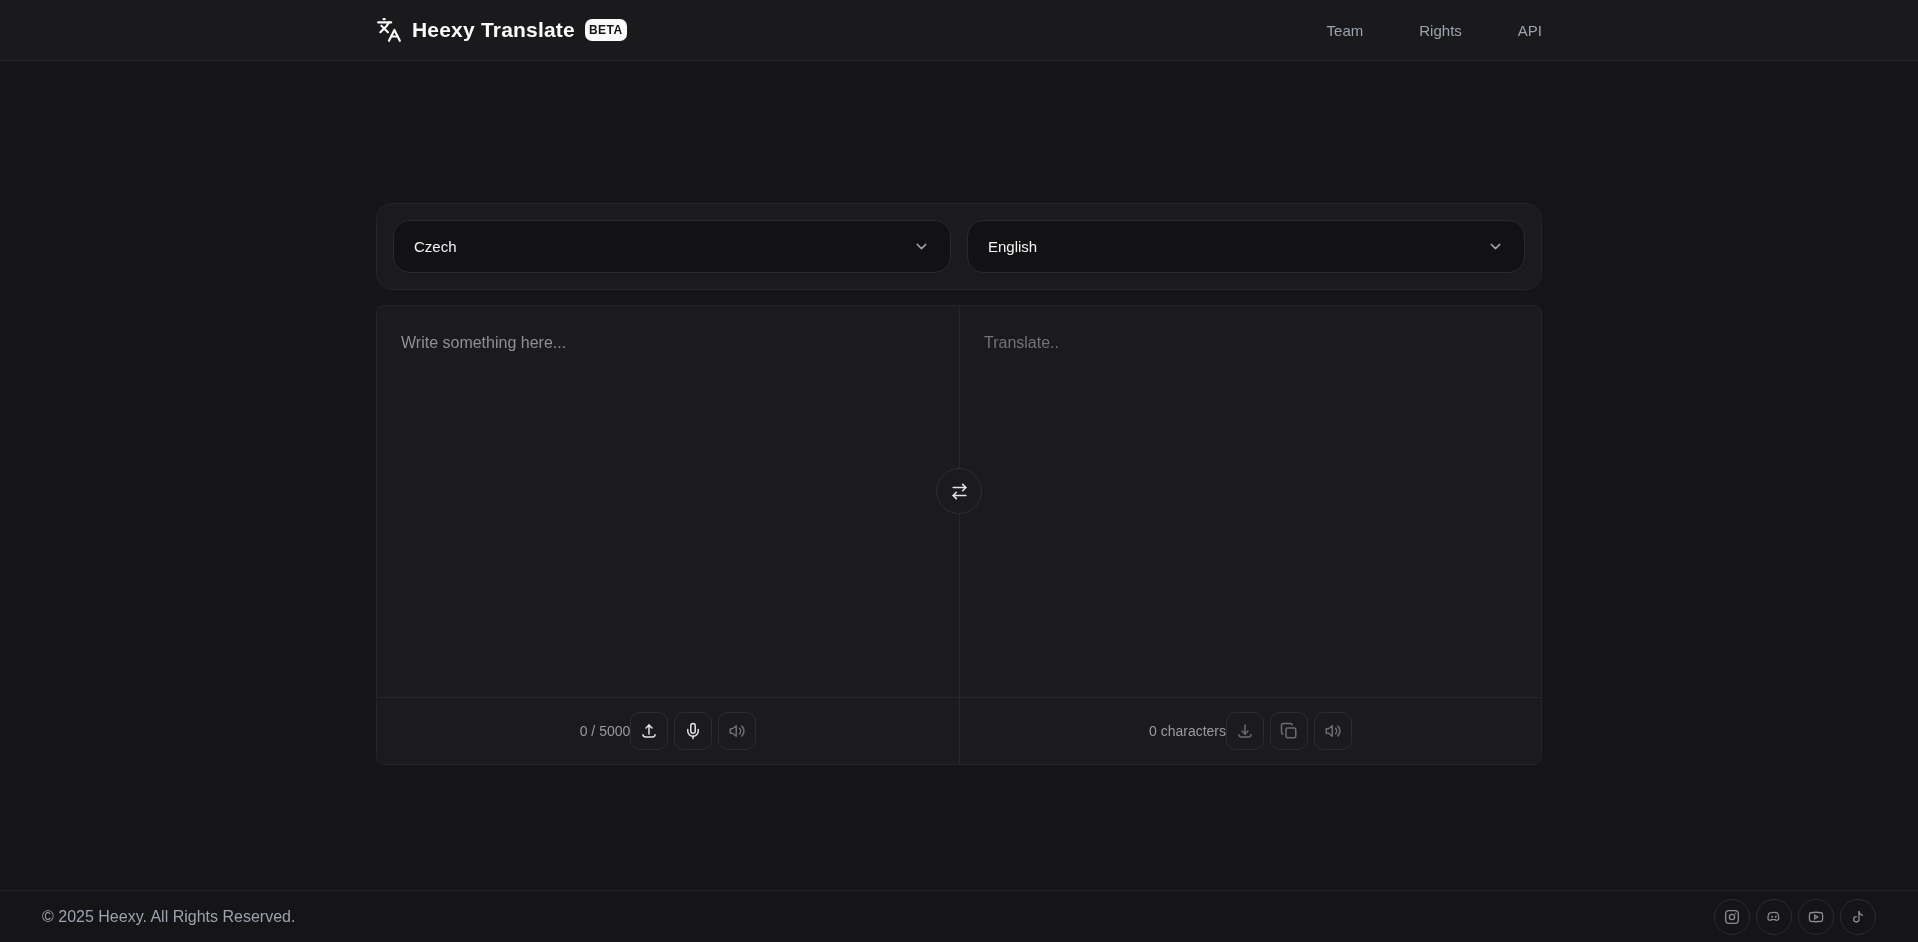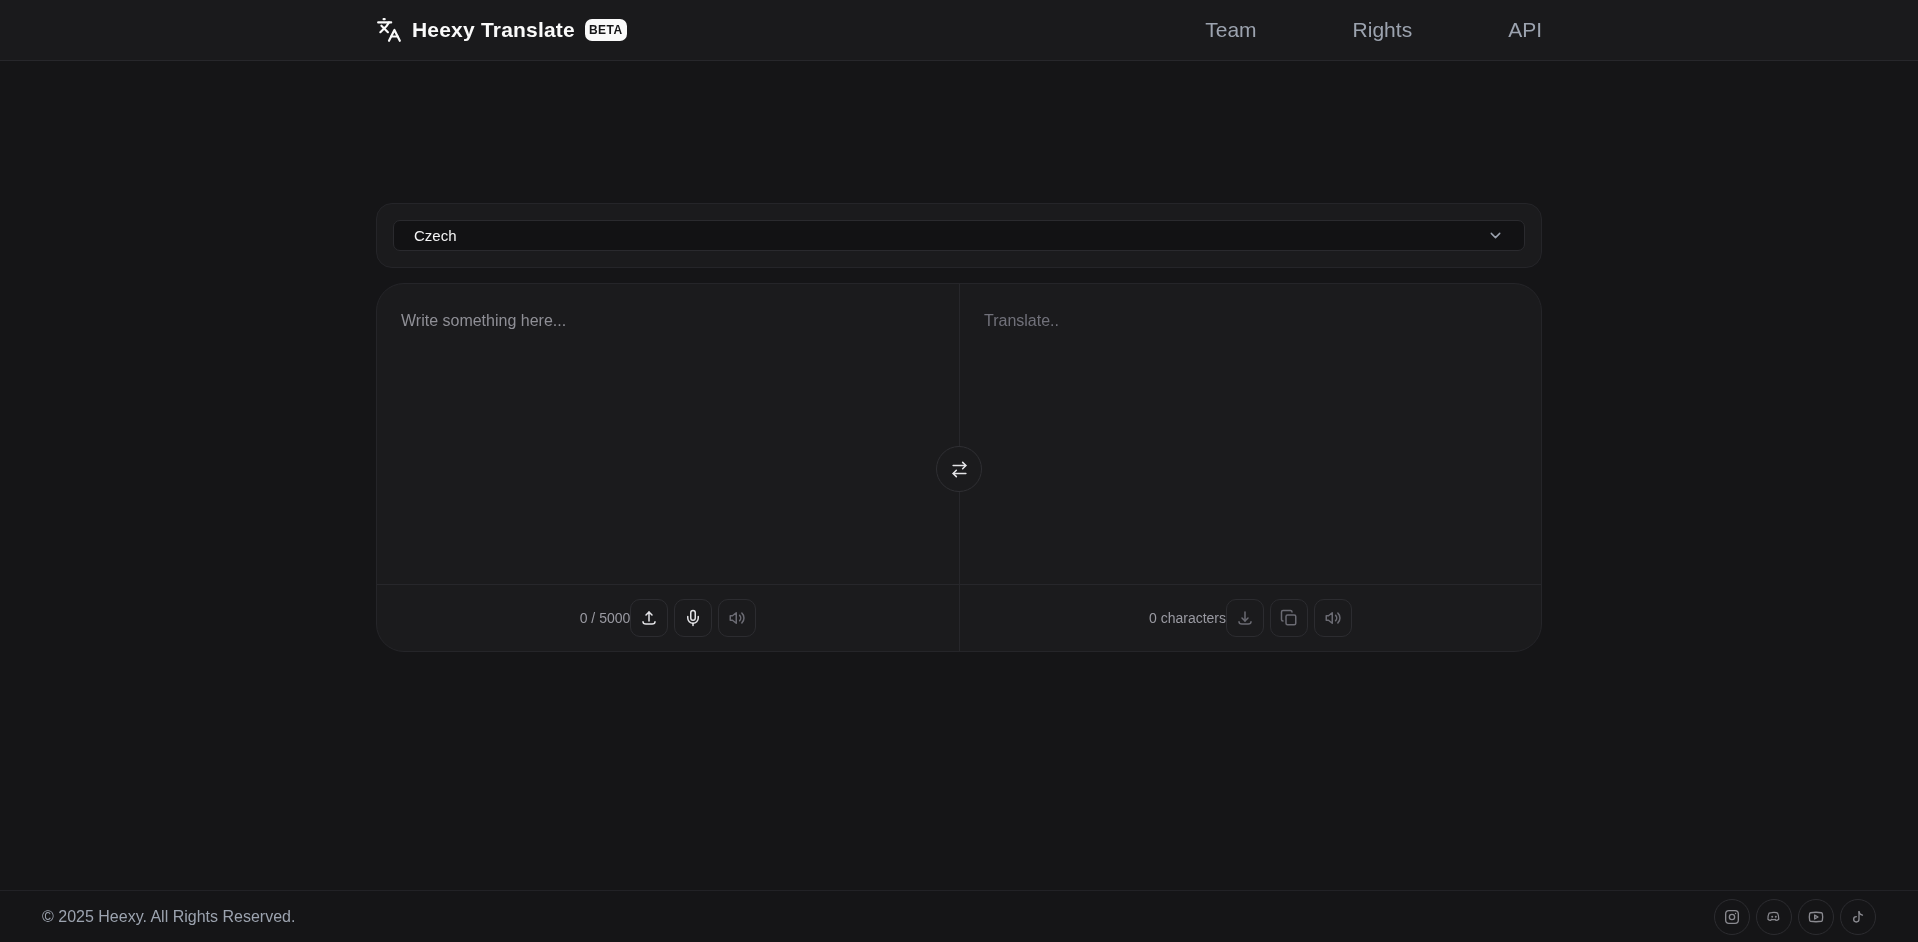--- a/index.html
+++ b/index.html
@@ -32,57 +32,57 @@
   .brand { display: flex; align-items: center; gap: 10px; cursor: pointer; }
   .brand-icon { width: 26px; height: 26px; color: #fafafa; display: flex; }
   .brand-name { font-size: 21px; font-weight: 700; color: #fafafa; letter-spacing: 0.2px; }
   .beta-badge {
     background: #fafafa; color: #161618;
     font-size: 12px; font-weight: 700;
     padding: 4px 4px; border-radius: 7px; letter-spacing: 0.5px;
   }
   .nav { display: flex; align-items: center; gap: 56px; }
   .nav a {
-    color: #9ca3af; font-size: 21px; text-decoration: none; cursor: pointer; margin-left: 40px;
+    color: #9ca3af; font-size: 15px; text-decoration: none; cursor: pointer;
   }
 
   
   .main { flex: 1 1 auto; }
   .container { width: 1166px; margin: 0 auto; }
 
   .lang-card {
     margin-top: 142px;
     background: #1b1b1d;
     border: 1px solid #252529;
     border-radius: 16px;
     padding: 16px;
     display: flex;
     gap: 16px;
   }
   .lang-select {
     flex: 1;
-    height: 31px;
+    height: 53px;
     background: #121214;
     border: 1px solid #2a2a2e;
-    border-radius: 7px;
+    border-radius: 16px;
     display: flex;
     align-items: center;
     justify-content: space-between;
     padding: 0 20px;
     cursor: pointer;
   }
   .lang-select .lang-label { font-size: 15px; color: #f4f4f5; }
   .chevron { width: 17px; height: 17px; color: #9ca3af; display: flex; }
 
   .panel-card {
     margin-top: 15px;
     background: #1b1b1d;
     border: 1px solid #252529;
-    border-radius: 28px;
-    height: 369px;
+    border-radius: 8px;
+    height: 460px;
     display: grid;
     grid-template-columns: 1fr 1fr;
     position: relative;
     overflow: hidden;
   }
   .pane { display: flex; flex-direction: column; }
   .pane.right { border-left: 1px solid #27272b; }
   .pane textarea {
     flex: 1;
     background: transparent;
@@ -192,20 +192,28 @@
 
     <div class="lang-card">
       <div class="lang-select">
         <span class="lang-label">Czech</span>
         <span class="chevron">
           <svg viewBox="0 0 24 24" fill="none" stroke="currentColor" stroke-width="2" stroke-linecap="round" stroke-linejoin="round">
               <path d="m6 9 6 6 6-6"></path>
             </svg>
         </span>
       </div>
+      <div class="lang-select">
+        <span class="lang-label">English</span>
+        <span class="chevron">
+          <svg viewBox="0 0 24 24" fill="none" stroke="currentColor" stroke-width="2" stroke-linecap="round" stroke-linejoin="round">
+              <path d="m6 9 6 6 6-6"></path>
+            </svg>
+        </span>
+      </div>
     </div>
 
     <div class="panel-card">
 
       <div class="pane left">
         <textarea class="src" placeholder="Write something here..." style=""></textarea>
         <div class="pane-toolbar">
           <span class="counter">0 / 5000</span>
           <div class="tool-group">
             <button class="tool-btn bright">

